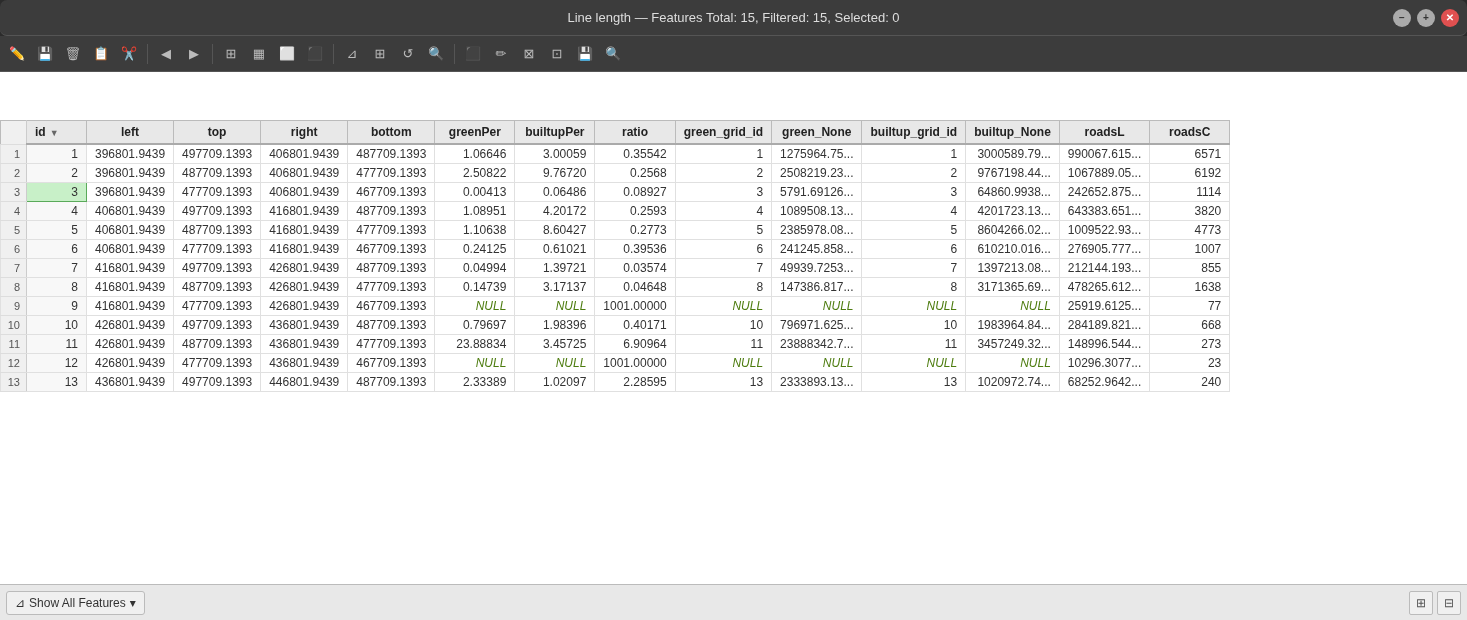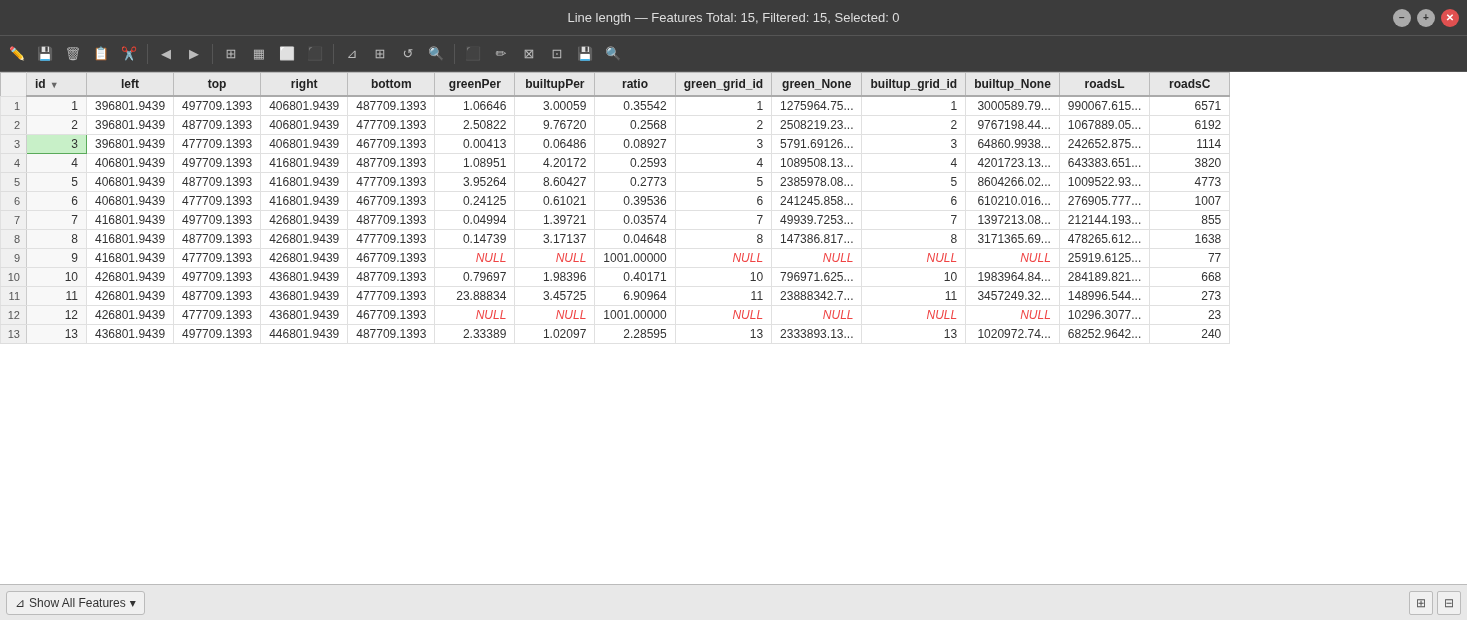--- a/index.html
+++ b/index.html
@@ -17,20 +17,21 @@
 
     
     .title-bar {
       background: #3c3c3c;
       height: 36px;
       display: flex;
       align-items: center;
       justify-content: center;
       position: relative;
       border-bottom: 1px solid #555;
+      border-radius: 7px;
     }
     .title-bar-text {
       color: #ddd;
       font-size: 13px;
     }
     .window-controls {
       position: absolute;
       right: 8px;
       top: 50%;
       transform: translateY(-50%);
@@ -91,20 +92,21 @@
       background: #fff;
       position: relative;
     }
 
     table {
       border-collapse: collapse;
       width: max-content;
       background: #fff;
       color: #222;
       font-size: 12px;
+      margin-top: 48px;
     }
 
     
     .row-num {
       background: #f0f0f0;
       border-right: 1px solid #ccc;
       border-bottom: 1px solid #ddd;
       text-align: right;
       padding: 2px 6px;
       min-width: 26px;
@@ -146,21 +148,21 @@
     }
     tbody tr td.id-cell {
       text-align: right;
       background: #f8f8f8;
     }
     tbody tr.row-selected-green td.id-cell {
       background: #c8f0c8;
       border: 1px solid #5aaa5a;
     }
     tbody tr td.null-val {
-      color: #ef4444;
+      color: #4d7c0f;
       font-style: italic;
       text-align: right;
     }
 
     
     .bottom-bar {
       height: 36px;
       background: #e8e8e8;
       border-top: 1px solid #bbb;
       display: flex;
@@ -332,21 +334,21 @@
           <td>643383.651...</td>
           <td>3820</td>
         </tr>
         <tr>
           <td class="row-num">5</td>
           <td class="id-cell">5</td>
           <td>406801.9439</td>
           <td>487709.1393</td>
           <td>416801.9439</td>
           <td>477709.1393</td>
-          <td>3.95264</td>
+          <td>1.10638</td>
           <td>8.60427</td>
           <td>0.2773</td>
           <td>5</td>
           <td>2385978.08...</td>
           <td>5</td>
           <td>8604266.02...</td>
           <td>1009522.93...</td>
           <td>4773</td>
         </tr>
         <tr>

